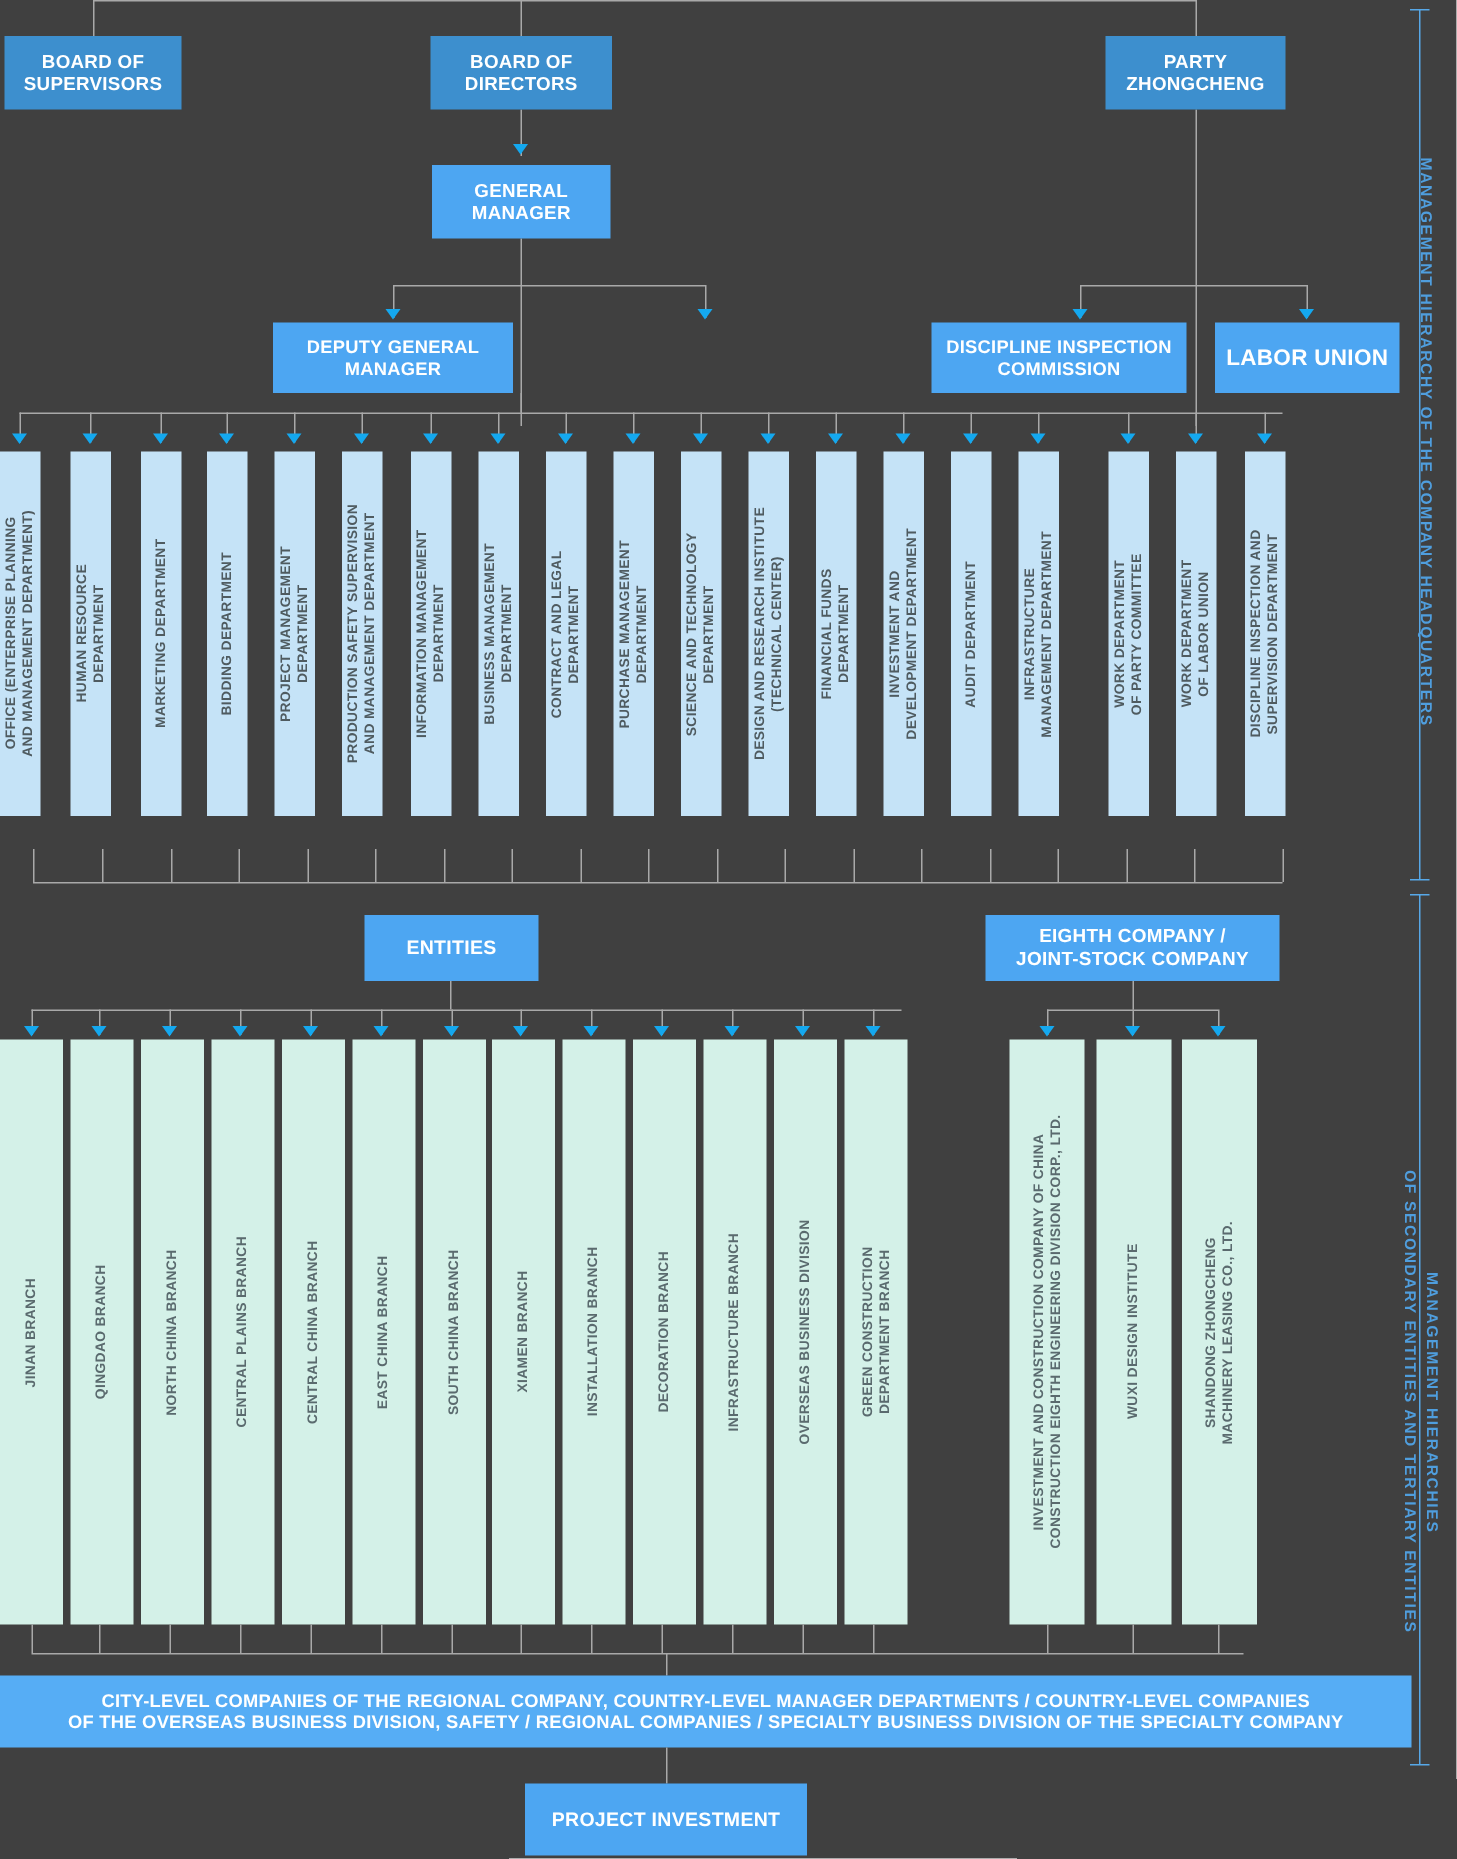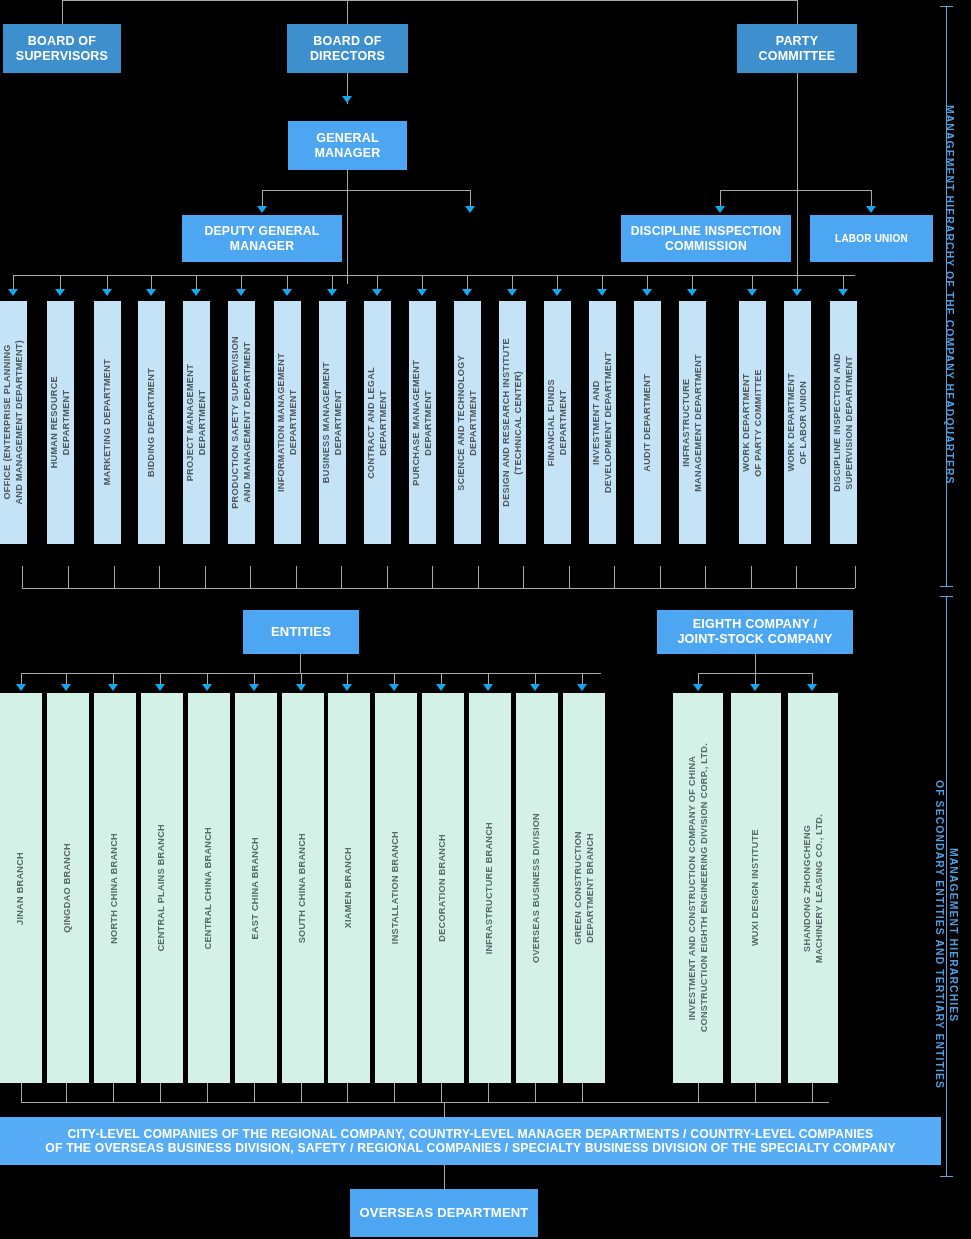--- a/index.html
+++ b/index.html
@@ -5,21 +5,21 @@
   html,body{margin:0;padding:0;background:#ffffff;}
   body{
     font-family:"Liberation Sans","DejaVu Sans",sans-serif;
     -webkit-font-smoothing:antialiased;
   }
   #chart{
     position:relative;
     width:971px;
     height:1239px;
     overflow:hidden;
-    background:#000000;
+    background:#404040;
   }
   
   .box{
     position:absolute;
     box-sizing:border-box;
     display:flex;
     align-items:center;
     justify-content:center;
     text-align:center;
     color:#ffffff;
@@ -108,33 +108,33 @@
   <div class="arrow" style="left:715px;top:206px;"></div>
   <div class="arrow" style="left:866px;top:206px;"></div>
 
   <div class="box dark" style="left:3px;top:24px;width:118px;height:49px;font-size:12.5px;white-space:pre-line;">BOARD OF
 SUPERVISORS</div>
 
   <div class="box dark" style="left:287px;top:24px;width:121px;height:49px;font-size:12.5px;white-space:pre-line;">BOARD OF
 DIRECTORS</div>
 
   <div class="box dark" style="left:737px;top:24px;width:120px;height:49px;font-size:12.5px;white-space:pre-line;">PARTY
-COMMITTEE</div>
-
-  <div class="box mid" style="left:288px;top:121px;width:119px;height:49px;font-size:12.5px;white-space:pre-line;">GENERAL
+ZHONGCHENG</div>
+
+  <div class="box mid" style="left:288px;top:110px;width:119px;height:49px;font-size:12.5px;white-space:pre-line;">GENERAL
 MANAGER</div>
 
   <div class="box mid" style="left:182px;top:215px;width:160px;height:47px;font-size:12.2px;white-space:pre-line;">DEPUTY GENERAL
 MANAGER</div>
 
 
   <div class="box mid" style="left:621px;top:215px;width:170px;height:47px;font-size:12.2px;white-space:pre-line;">DISCIPLINE INSPECTION
 COMMISSION</div>
 
-  <div class="box mid" style="left:810px;top:215px;width:123px;height:47px;font-size:10px;white-space:pre-line;">LABOR UNION</div>
+  <div class="box mid" style="left:810px;top:215px;width:123px;height:47px;font-size:15px;white-space:pre-line;">LABOR UNION</div>
 
   <div class="ln h" style="left:13px;top:275px;width:842px;"></div>
   <div class="ln v" style="left:347px;top:262px;height:13px;"></div>
 
   <div class="ln v" style="left:13px;top:275px;height:20px;"></div>
   <div class="arrow" style="left:8px;top:289px;"></div>
   <div class="ln v" style="left:60px;top:275px;height:20px;"></div>
   <div class="arrow" style="left:55px;top:289px;"></div>
   <div class="ln v" style="left:107px;top:275px;height:20px;"></div>
   <div class="arrow" style="left:102px;top:289px;"></div>
@@ -380,21 +380,21 @@
   <div class="ln v" style="left:755px;top:1083px;height:19px;"></div>
   <div class="ln v" style="left:812px;top:1083px;height:19px;"></div>
 
   <div class="ln v" style="left:444px;top:1102px;height:15px;"></div>
 
   <div class="box wide" style="left:0px;top:1117px;width:941px;height:48px;font-size:12.2px;white-space:pre-line;">CITY-LEVEL COMPANIES OF THE REGIONAL COMPANY, COUNTRY-LEVEL MANAGER DEPARTMENTS / COUNTRY-LEVEL COMPANIES
 OF THE OVERSEAS BUSINESS DIVISION, SAFETY / REGIONAL COMPANIES / SPECIALTY BUSINESS DIVISION OF THE SPECIALTY COMPANY</div>
 
   <div class="ln v" style="left:444px;top:1165px;height:24px;"></div>
 
-  <div class="box mid" style="left:350px;top:1189px;width:188px;height:48px;font-size:13px;">OVERSEAS DEPARTMENT</div>
+  <div class="box mid" style="left:350px;top:1189px;width:188px;height:48px;font-size:13px;">PROJECT INVESTMENT</div>
 
   <div class="rail" style="left:946px;top:6px;height:580px;"></div>
   <div class="railcap" style="left:940px;top:6px;"></div>
   <div class="railcap" style="left:940px;top:586px;"></div>
   <div class="railtext" style="left:938px;top:30px;height:530px;width:18px;">MANAGEMENT HIERARCHY OF THE COMPANY HEADQUARTERS</div>
 
   <div class="rail" style="left:946px;top:596px;height:580px;"></div>
   <div class="railcap" style="left:940px;top:596px;"></div>
   <div class="railcap" style="left:940px;top:1176px;"></div>
   <div class="railtext" style="left:932px;top:700px;height:470px;width:28px;">MANAGEMENT HIERARCHIES

